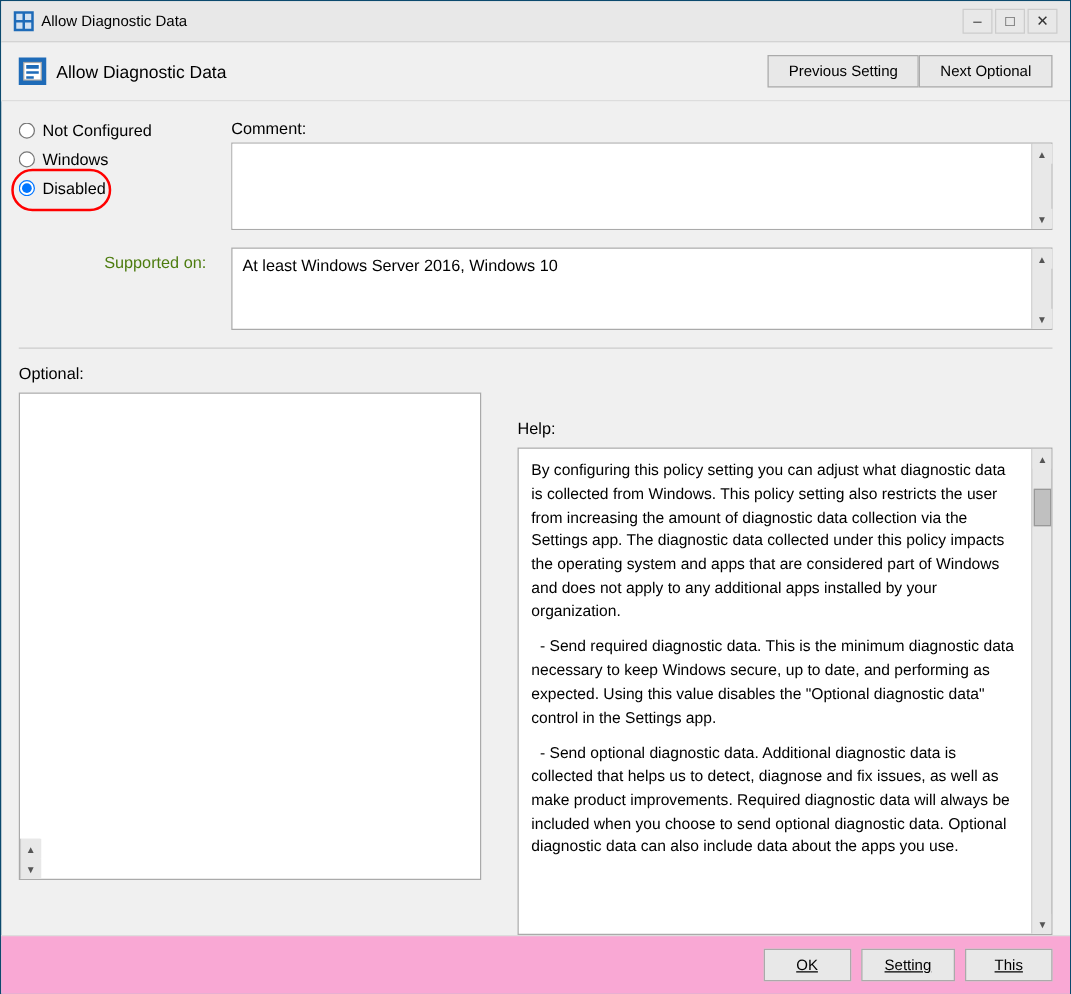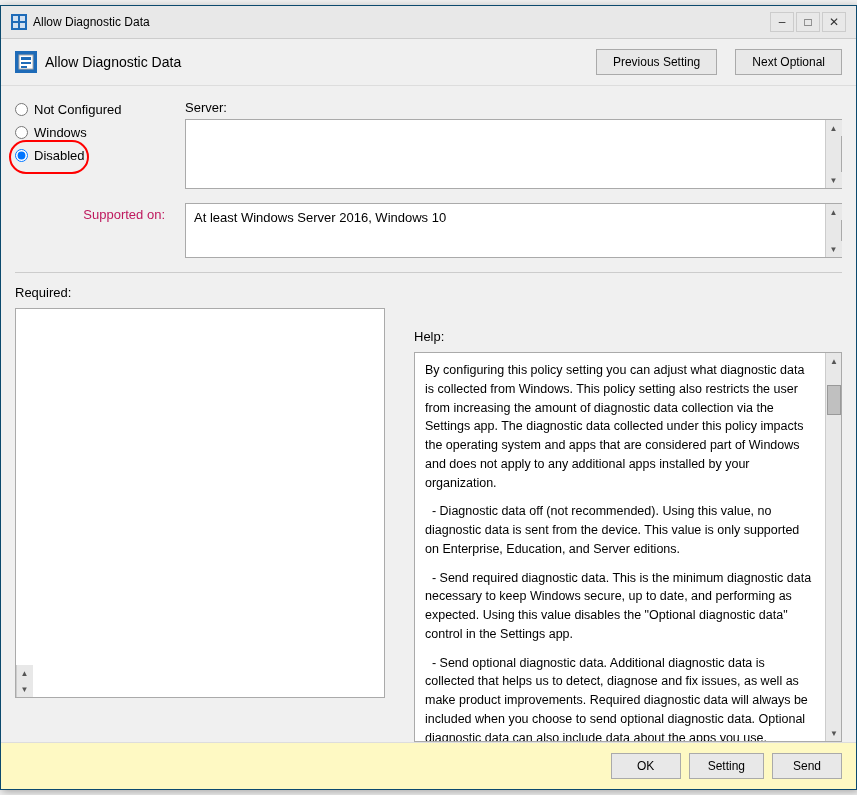--- a/index.html
+++ b/index.html
@@ -85,21 +85,21 @@
       color: white;
       font-size: 11px;
     }
     .header-title {
       font-size: 14px;
       font-weight: 400;
       color: #000;
     }
     .header-buttons {
       display: flex;
-      gap: 18px;
+      gap: 0;
     }
     .nav-btn {
       padding: 5px 16px;
       background: #e8e8e8;
       border: 1px solid #aaa;
       cursor: pointer;
       font-size: 12px;
       color: #000;
     }
 
@@ -201,28 +201,28 @@
       display: flex;
       gap: 10px;
       margin-bottom: 14px;
       margin-left: 0;
     }
     .supported-label {
       min-width: 160px;
       text-align: right;
       padding-right: 10px;
       font-size: 13px;
-      color: #be185d;
+      color: #4d7c0f;
       padding-top: 4px;
     }
     .supported-box {
       flex: 1;
       border: 1px solid #aaa;
       background: white;
-      height: 55px;
+      height: 66px;
       display: flex;
     }
     .supported-text {
       flex: 1;
       padding: 6px 8px;
       font-size: 13px;
       color: #000;
     }
 
     .lower-section {
@@ -298,21 +298,22 @@
       margin: 1px;
       margin-top: 16px;
     }
 
     .footer {
       display: flex;
       justify-content: flex-end;
       padding: 10px 14px;
       gap: 8px;
       border-top: 1px solid #ddd;
-      background: #fef9c3;
+      background: #f9a8d4;
+      text-decoration: underline;
     }
     .footer-btn {
       padding: 5px 18px;
       background: #e8e8e8;
       border: 1px solid #aaa;
       cursor: pointer;
       font-size: 12px;
       min-width: 70px;
       text-align: center;
     }
@@ -374,21 +375,21 @@
           <span>Windows</span>
         </label>
         <label class="radio-label disabled-selected">
           <div class="disabled-circle"></div>
           <input type="radio" name="setting" checked="" style="">
           <span>Disabled</span>
         </label>
       </div>
 
       <div class="comment-section">
-        <span class="comment-label">Server:</span>
+        <span class="comment-label">Comment:</span>
         <div class="comment-box">
           <textarea class="comment-textarea" style=""></textarea>
           <div class="scrollbar-v">
             <button class="scrollbar-arrow">▲</button>
             <div class="scrollbar-track"></div>
             <button class="scrollbar-arrow">▼</button>
           </div>
         </div>
       </div>
     </div>
@@ -401,50 +402,49 @@
           <button class="scrollbar-arrow">▲</button>
           <div class="scrollbar-track"></div>
           <button class="scrollbar-arrow">▼</button>
         </div>
       </div>
     </div>
 
     <div class="lower-section">
 
       <div class="options-panel">
-        <div class="section-title">Required:</div>
+        <div class="section-title">Optional:</div>
         <div class="options-box">
           <div class="options-inner"></div>
           <div class="options-scrollbar scrollbar-v">
             <button class="scrollbar-arrow">▲</button>
             <div class="scrollbar-track"></div>
             <button class="scrollbar-arrow">▼</button>
           </div>
         </div>
       </div>
 
       <div class="help-panel">
         <div class="section-title">Help:</div>
         <div class="help-box">
           <div class="help-text">
             <p>By configuring this policy setting you can adjust what diagnostic data is collected from Windows. This policy setting also restricts the user from increasing the amount of diagnostic data collection via the Settings app. The diagnostic data collected under this policy impacts the operating system and apps that are considered part of Windows and does not apply to any additional apps installed by your organization.</p>
-            <p>&nbsp;&nbsp;- Diagnostic data off (not recommended). Using this value, no diagnostic data is sent from the device. This value is only supported on Enterprise, Education, and Server editions.</p>
             <p>&nbsp;&nbsp;- Send required diagnostic data. This is the minimum diagnostic data necessary to keep Windows secure, up to date, and performing as expected. Using this value disables the "Optional diagnostic data" control in the Settings app.</p>
             <p>&nbsp;&nbsp;- Send optional diagnostic data. Additional diagnostic data is collected that helps us to detect, diagnose and fix issues, as well as make product improvements. Required diagnostic data will always be included when you choose to send optional diagnostic data. Optional diagnostic data can also include data about the apps you use.</p>
           </div>
           <div class="help-scrollbar">
             <button class="scrollbar-arrow">▲</button>
             <div class="scroll-thumb"></div>
             <div class="scrollbar-track"></div>
             <button class="scrollbar-arrow">▼</button>
           </div>
         </div>
       </div>
 
     </div>
   </div>
 
   <div class="footer">
     <button class="footer-btn">OK</button>
     <button class="footer-btn">Setting</button>
-    <button class="footer-btn">Send</button>
+    <button class="footer-btn">This</button>
   </div>
 </div>
 
 </body></html>

